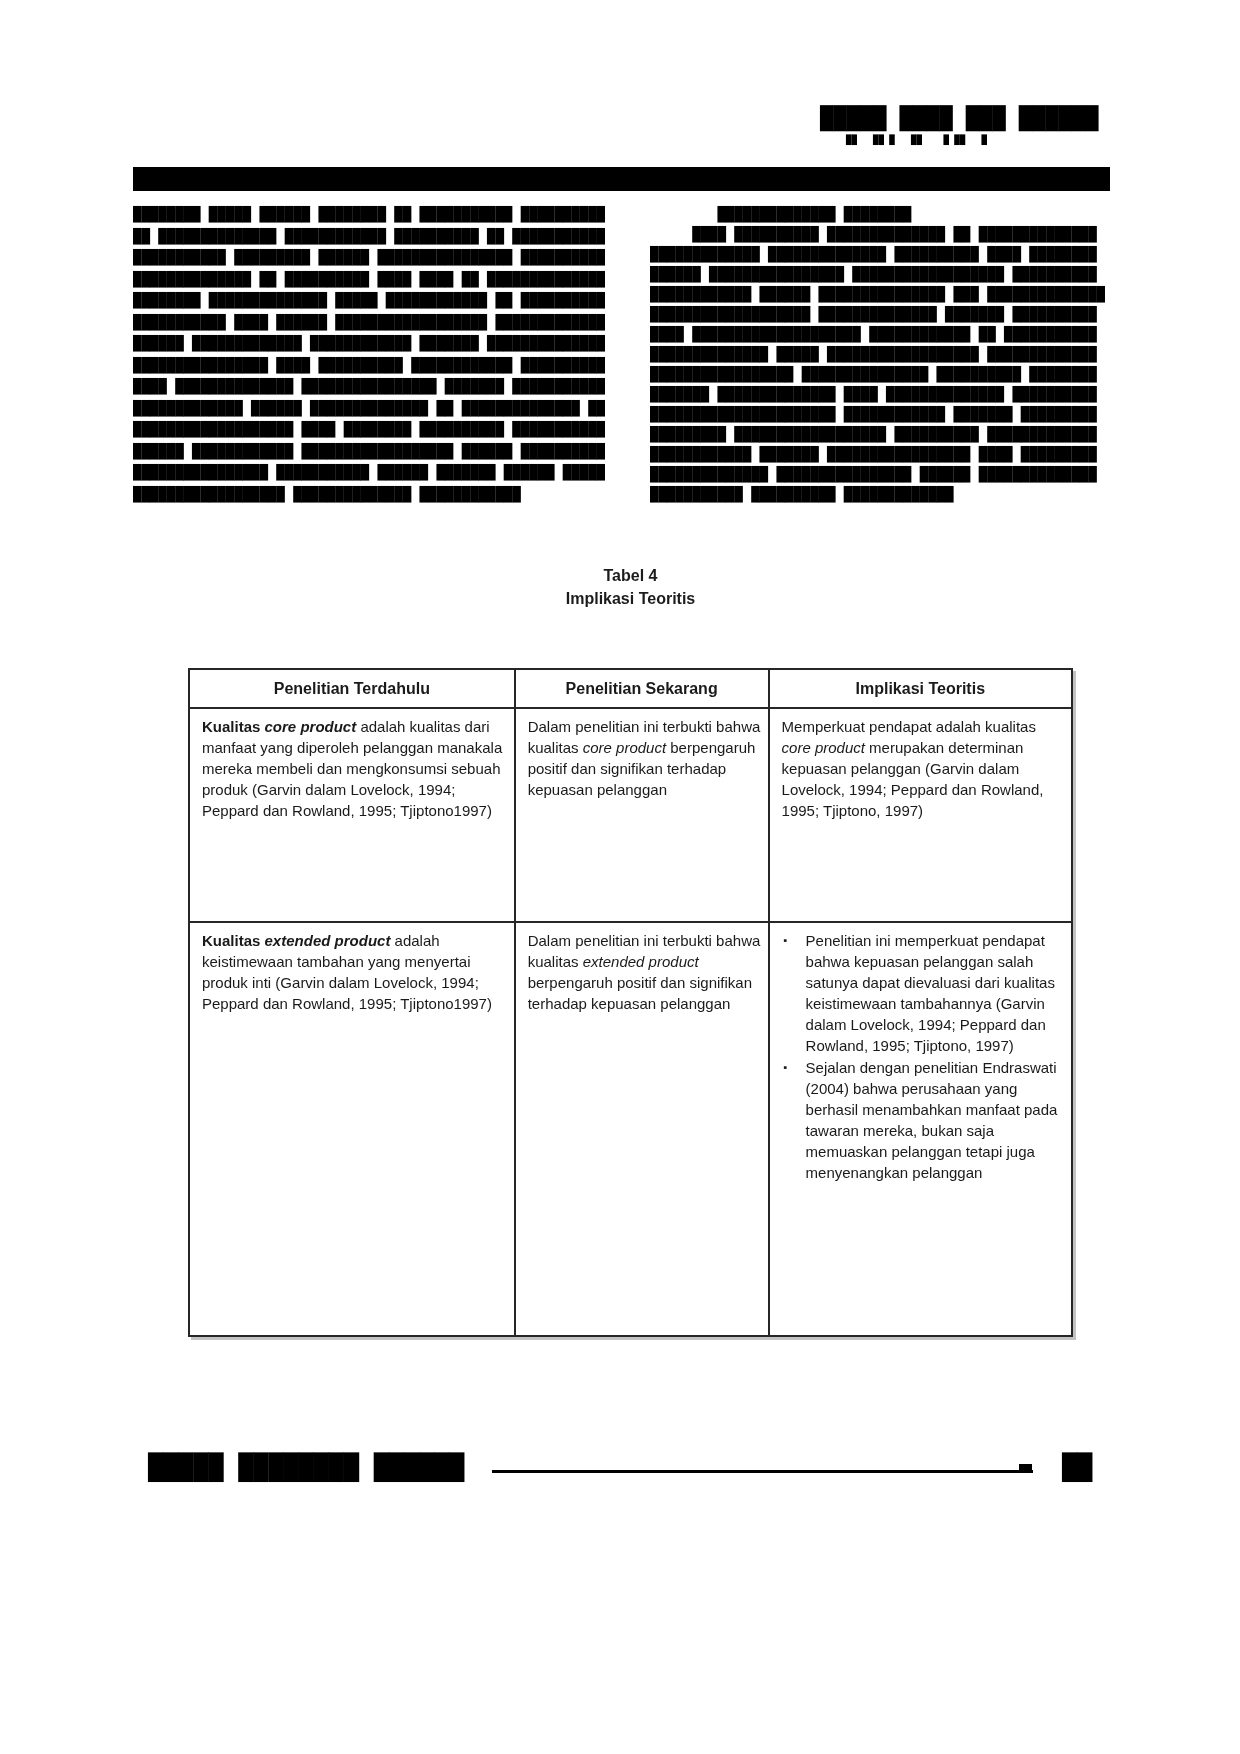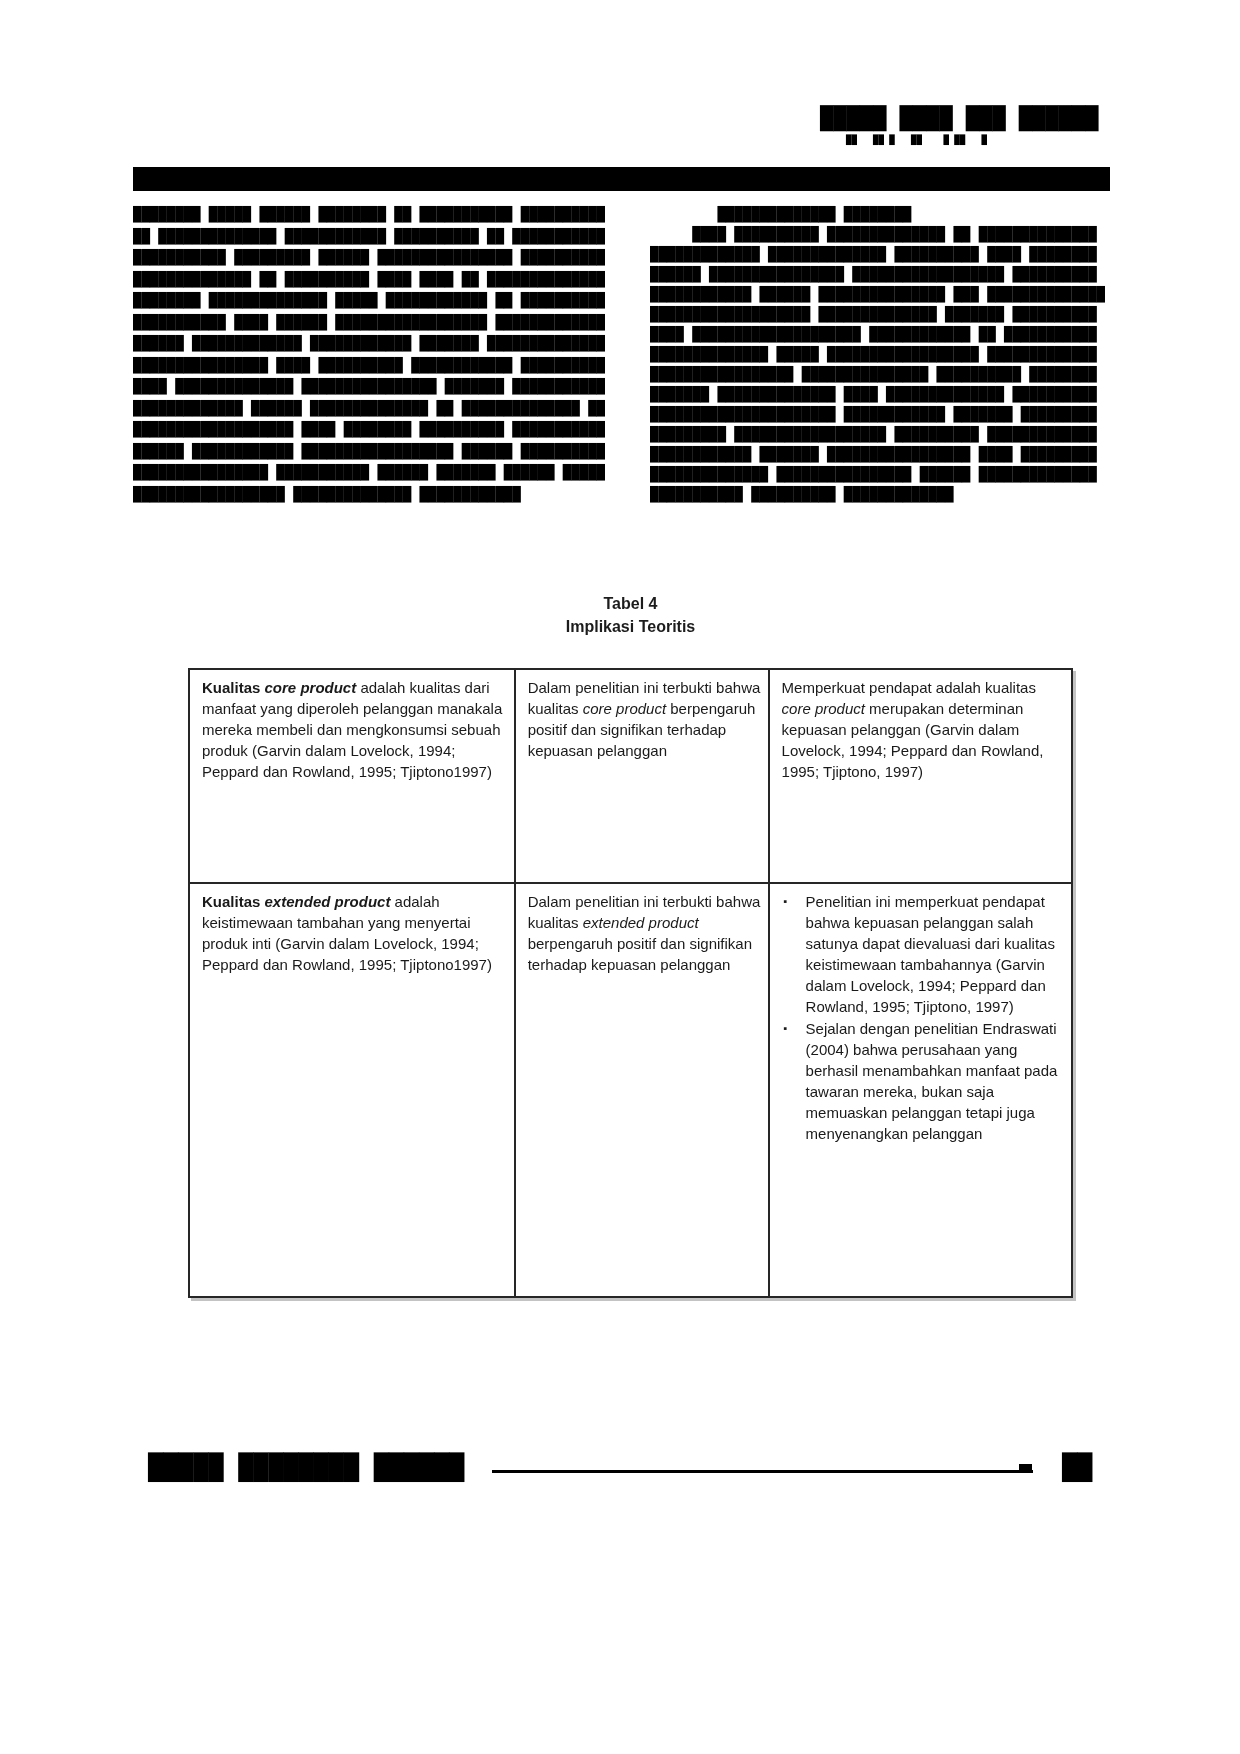--- a/index.html
+++ b/index.html
@@ -16,21 +16,21 @@
   .col-right{left:650px;top:204px;font-size:14px;line-height:20px;}
   .footer-blob{left:148px;top:1452px;font-size:25px;line-height:32px;}
   .page-num-blob{left:1062px;top:1452px;font-size:25px;line-height:32px;}
 
   .divider-bar{position:absolute;left:133px;top:167px;width:977px;height:24px;background:#000;}
 
   .footer-rule{position:absolute;left:492px;top:1470px;width:541px;height:3px;background:#000;}
   .footer-rule-tick{position:absolute;left:1019px;top:1464px;width:13px;height:7px;background:#000;}
 
   
-  .tbl-title{position:absolute;left:188px;top:592px;width:885px;text-align:center;
+  .tbl-title{position:absolute;left:188px;top:564px;width:885px;text-align:center;
              font-weight:bold;font-size:16px;line-height:23px;color:#1c1c1c;}
   table.doc-table{position:absolute;left:188px;top:668px;width:885px;
                   border-collapse:collapse;table-layout:fixed;
                   box-shadow:3px 3px 0 #c3c3c3;}
   .doc-table td,.doc-table th{border:2px solid #262626;vertical-align:top;
         font-size:15px;line-height:21px;color:#1a1a1a;
         padding:7px 3px 7px 12px;word-wrap:break-word;}
   .doc-table th{height:29px;vertical-align:middle;text-align:center;
         font-size:16px;font-weight:bold;padding:4px;}
   .c1{width:322px;} .c2{width:251px;} .c3{width:300px;}
@@ -57,20 +57,25 @@
   <div>Implikasi Teoritis</div>
 </div>
 
 <table class="doc-table">
   <colgroup>
       <col class="c1">
       <col class="c2">
       <col class="c3">
     </colgroup>
   <tbody>
+      <tr>
+    <th>Penelitian Terdahulu</th>
+    <th>Penelitian Sekarang</th>
+    <th>Implikasi Teoritis</th>
+  </tr>
   <tr class="row1">
     <td><span class="seg-b">Kualitas </span><span class="seg-bi">core product</span><span class=""> adalah kualitas dari manfaat yang diperoleh pelanggan manakala mereka membeli dan mengkonsumsi sebuah produk (Garvin dalam Lovelock, 1994; Peppard dan Rowland, 1995; Tjiptono1997)</span></td>
     <td><span class="">Dalam penelitian ini terbukti bahwa kualitas </span><span class="seg-i">core product</span><span class=""> berpengaruh positif dan signifikan terhadap kepuasan pelanggan</span></td>
     <td><span class="">Memperkuat pendapat adalah kualitas </span><span class="seg-i">core product</span><span class=""> merupakan determinan kepuasan pelanggan (Garvin dalam Lovelock, 1994; Peppard dan Rowland, 1995; Tjiptono, 1997)</span></td>
   </tr>
   <tr class="row2">
     <td><span class="seg-b">Kualitas </span><span class="seg-bi">extended product</span><span class=""> adalah keistimewaan tambahan yang menyertai produk inti (Garvin dalam Lovelock, 1994; Peppard dan Rowland, 1995; Tjiptono1997)</span></td>
     <td><span class="">Dalam penelitian ini terbukti bahwa kualitas </span><span class="seg-i">extended product</span><span class=""> berpengaruh positif dan signifikan terhadap kepuasan pelanggan</span></td>
     <td>
           <div class="bullet-item">

